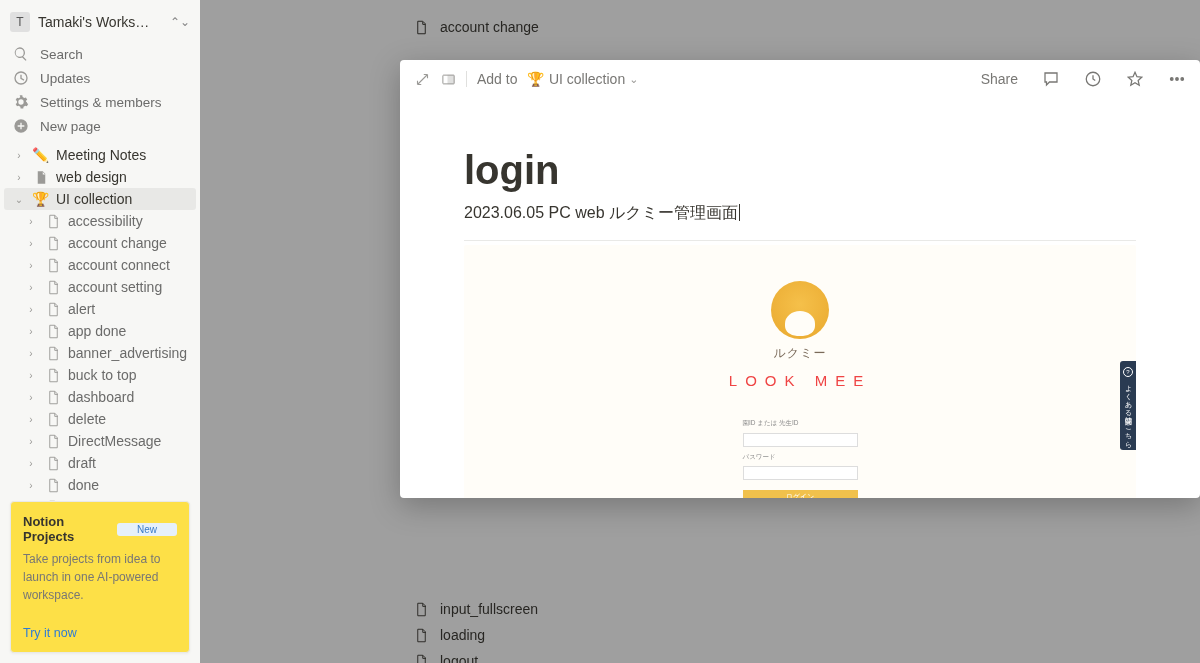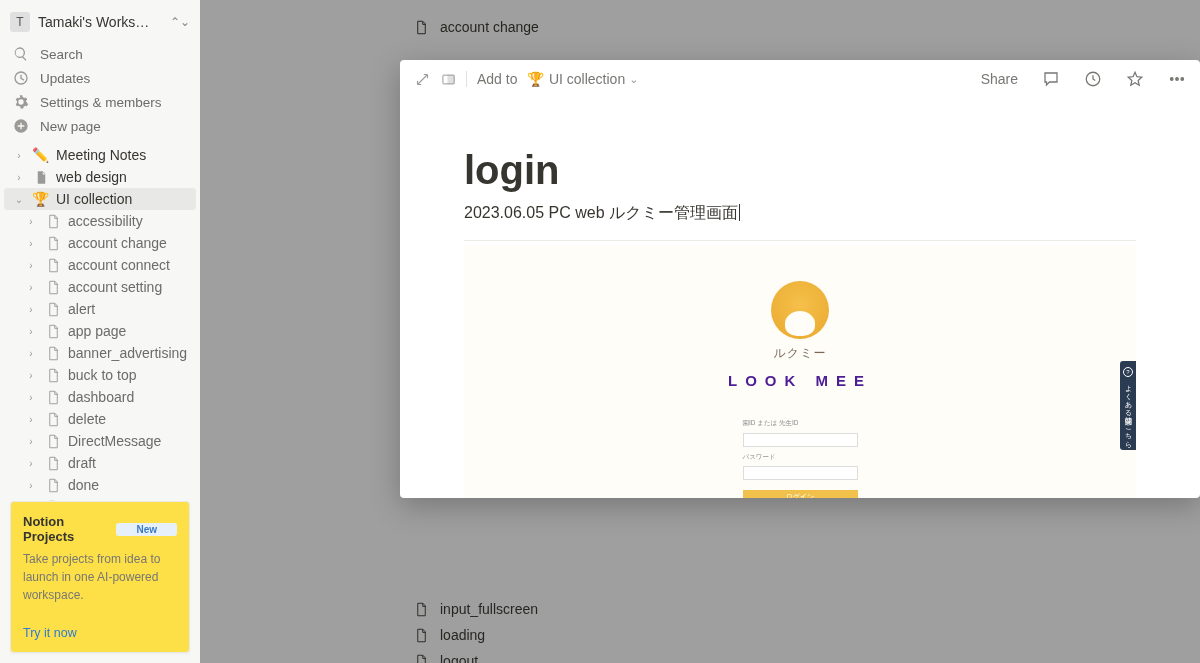--- a/index.html
+++ b/index.html
@@ -24,21 +24,21 @@
 .tree-item.selected { background: #e8e8e6; font-weight: 500; }
 .tree-toggle { width: 18px; height: 18px; display: flex; align-items: center; justify-content: center; color: #9b9a97; font-size: 10px; }
 .tree-emoji { font-size: 14px; width: 18px; display: inline-flex; justify-content: center; margin-right: 2px; }
 .tree-pageicon { width: 18px; height: 18px; display: inline-flex; align-items: center; justify-content: center; color: #9b9a97; margin-right: 2px; }
 .tree-pageicon svg { width: 15px; height: 15px; fill: currentColor; }
 .tree-label { font-size: 14px; }
 .tree-item.child { padding-left: 18px; color: #6b6b6a; }
 
 .promo { position: absolute; bottom: 10px; left: 10px; right: 10px; background: #fde047; border: 1px solid #e9e9e7; border-radius: 4px; padding: 12px; box-shadow: 0 1px 3px rgba(0,0,0,0.05); }
 .promo-title { font-weight: 600; font-size: 13px; display: flex; align-items: center; gap: 6px; margin-bottom: 6px; }
-.promo-badge { background: #e6f0fa; color: #3a7bc8; font-size: 10px; padding: 1px 20px; border-radius: 3px; font-weight: 700; }
+.promo-badge { background: #e6f0fa; color: #3a7bc8; font-size: 10px; padding: 1px 20px; border-radius: 3px; font-weight: 400; }
 .promo-text { font-size: 12px; color: #787774; line-height: 1.5; margin-bottom: 22px; }
 .promo-cta { color: #2e7cd6; font-size: 12.5px; cursor: pointer; }
 
 
 .main { flex: 1; position: relative; background: #fff; }
 .bg-crumb { padding: 18px 0 0 212px; display: flex; align-items: center; gap: 8px; color: #37352f; font-size: 14px; }
 .bg-list { padding-left: 212px; margin-top: 560px; }
 .bg-item { display: flex; align-items: center; gap: 8px; padding: 4px 0; font-size: 14px; color: #37352f; }
 
 
@@ -62,21 +62,21 @@
 .page-title { font-size: 40px; font-weight: 700; margin-bottom: 10px; }
 .subtitle { font-size: 16px; color: #37352f; padding-bottom: 10px; }
 .cursor { border-right: 1px solid #37352f; padding-right: 1px; }
 .divider { border-top: 1px solid #e9e9e7; margin: 6px 0 0; }
 
 .embed { margin-top: 4px; background: #fffdf8; position: relative; height: 350px; border-radius: 2px; overflow: hidden; }
 .embed-inner { position: absolute; inset: 0; display: flex; flex-direction: column; align-items: center; padding-top: 36px; }
 .logo { width: 58px; height: 58px; border-radius: 50%; background: radial-gradient(circle at 50% 40%, #f5c04a, #e9a82e); position: relative; margin-bottom: 6px; }
 .logo::after { content: ""; position: absolute; width: 30px; height: 25px; background: #fffdf8; border-radius: 50% 50% 40% 40%; left: 14px; top: 30px; }
 .logo-text { font-size: 12px; color: #7a6a5a; letter-spacing: 1px; margin-bottom: 10px; }
-.lookmee { font-size: 15px; color: #4c1d95; letter-spacing: 8px; font-weight: 700; margin-bottom: 30px; }
+.lookmee { font-size: 15px; color: #ef4444; letter-spacing: 8px; font-weight: 400; margin-bottom: 30px; }
 .form { width: 115px; }
 .flabel { font-size: 6.5px; color: #888; margin-bottom: 1px; }
 .finput { width: 100%; height: 14px; border: 1px solid #ddd; background: #fff; margin-bottom: 6px; font-size: 7px; padding: 0 2px; }
 .fbtn { width: 100%; height: 14px; background: #f1c14c; border: none; color: #fff; font-size: 7px; margin-top: 4px; cursor: pointer; }
 .flink { font-size: 6.5px; color: #3a8bc4; text-align: center; margin-top: 10px; cursor: pointer; }
 .fnote { font-size: 6.5px; color: #888; text-align: center; line-height: 1.5; margin-top: 4px; }
 .faq-tab { position: absolute; right: 0; top: 116px; background: #2a3b52; color: #fff; font-size: 7px; padding: 6px 3px; writing-mode: vertical-rl; border-radius: 3px 0 0 3px; line-height: 1.3; }
 .faq-q { display: inline-block; width: 10px; height: 10px; border: 1px solid #fff; border-radius: 50%; font-size: 6px; text-align: center; line-height: 9px; margin-bottom: 3px; writing-mode: horizontal-tb; }
 .copyright { position: absolute; left: 0; right: 0; bottom: 0; background: #2a3b52; color: #fff; font-size: 7px; text-align: center; padding: 2px 0; }
 
@@ -201,21 +201,21 @@
             <span class="tree-label">alert</span>
           </div>
           <div class="tree-item child">
             <span class="tree-toggle">›</span>
             <span class="tree-pageicon">
               <svg viewBox="0 0 24 24">
                 <path d="M6 2h8l4 4v16H6z" fill="none" stroke="#9b9a97" stroke-width="1.5"></path>
                 <path d="M14 2v5h5" fill="none" stroke="#9b9a97" stroke-width="1.5"></path>
               </svg>
             </span>
-            <span class="tree-label">app page</span>
+            <span class="tree-label">app done</span>
           </div>
           <div class="tree-item child">
             <span class="tree-toggle">›</span>
             <span class="tree-pageicon">
               <svg viewBox="0 0 24 24">
                 <path d="M6 2h8l4 4v16H6z" fill="none" stroke="#9b9a97" stroke-width="1.5"></path>
                 <path d="M14 2v5h5" fill="none" stroke="#9b9a97" stroke-width="1.5"></path>
               </svg>
             </span>
             <span class="tree-label">banner_advertising</span>

